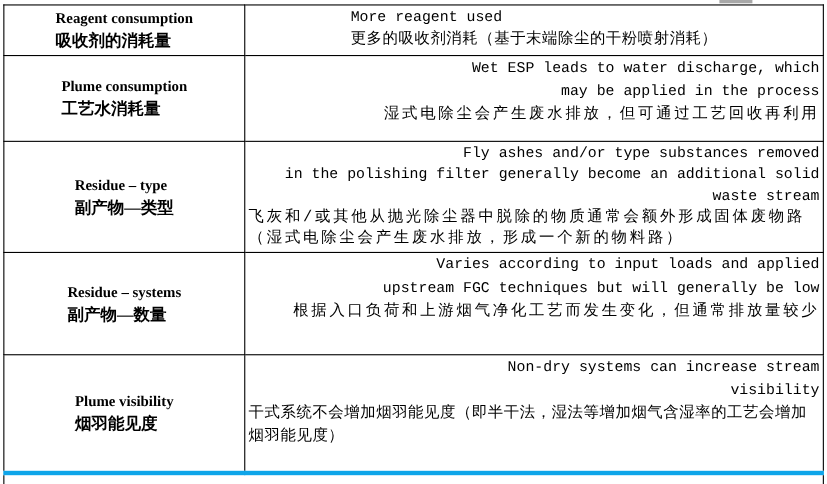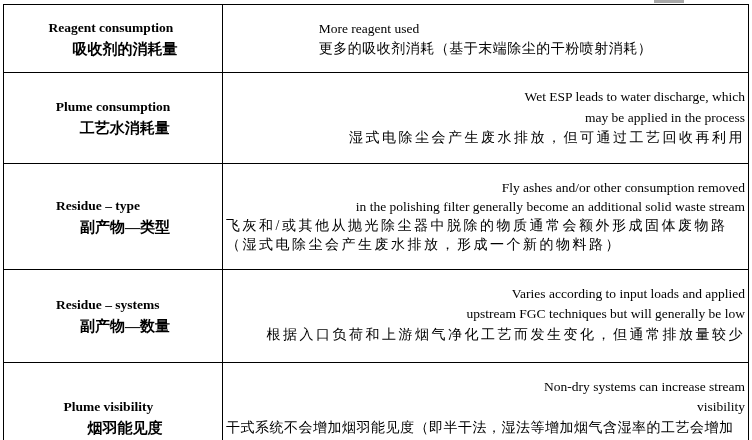--- a/index.html
+++ b/index.html
@@ -13,23 +13,23 @@
   table.doc-table{
     position:absolute;left:3px;top:4px;width:746px;
     border-collapse:collapse;table-layout:fixed;
   }
   td{border:1px solid #000;padding:1px 2px;overflow:hidden;}
   col.c1{width:219px;}
   
   td.label-cell{vertical-align:middle;}
   .fitblock{width:fit-content;margin:0 auto;text-align:left;}
   .label-en{font-weight:bold;font-size:13.5px;line-height:21px;white-space:nowrap;}
-  .label-zh{font-weight:bold;font-size:15px;line-height:22px;white-space:nowrap;margin-left:24px;}
+  .label-zh{font-weight:bold;font-size:15px;line-height:22px;white-space:nowrap;}
   
-  td.content-cell{vertical-align:top;padding:14px 3px;}
+  td.content-cell{vertical-align:top;padding:2px 3px;font-family:Liberation Mono, monospace;}
   .ln{font-size:13.5px;line-height:20.5px;}
   .ln-zh{font-size:14px;line-height:20.5px;}
   .c{text-align:right;}
   .l{text-align:left;}
   .spaced{letter-spacing:2.5px;}
   .tight{letter-spacing:0.5px;}
   .lh19 .ln,.lh19 .ln-zh{line-height:19.3px;}
   .lh20 .ln,.lh20 .ln-zh{line-height:19.5px;}
   
   td.source-cell{border-top:4px solid #0ea5e9;height:27px;vertical-align:middle;padding-left:9px;}
@@ -80,21 +80,21 @@
   </tr>
 
   <tr class="r3">
     <td class="label-cell">
       <div class="fitblock">
         <div class="label-en">Residue – type</div>
         <div class="label-zh">副产物—类型</div>
       </div>
     </td>
     <td class="content-cell lh19">
-      <div class="ln c">Fly ashes and/or other consumption removed</div>
+      <div class="ln c">Fly ashes and/or type substances removed</div>
       <div class="ln c">in the polishing filter generally become an additional solid waste stream</div>
       <div class="ln-zh l spaced">飞灰和/或其他从抛光除尘器中脱除的物质通常会额外形成固体废物路（湿式电除尘会产生废水排放，形成一个新的物料路）</div>
     </td>
   </tr>
 
   <tr class="r4">
     <td class="label-cell">
       <div class="fitblock">
         <div class="label-en">Residue – systems</div>
         <div class="label-zh">副产物—数量</div>

